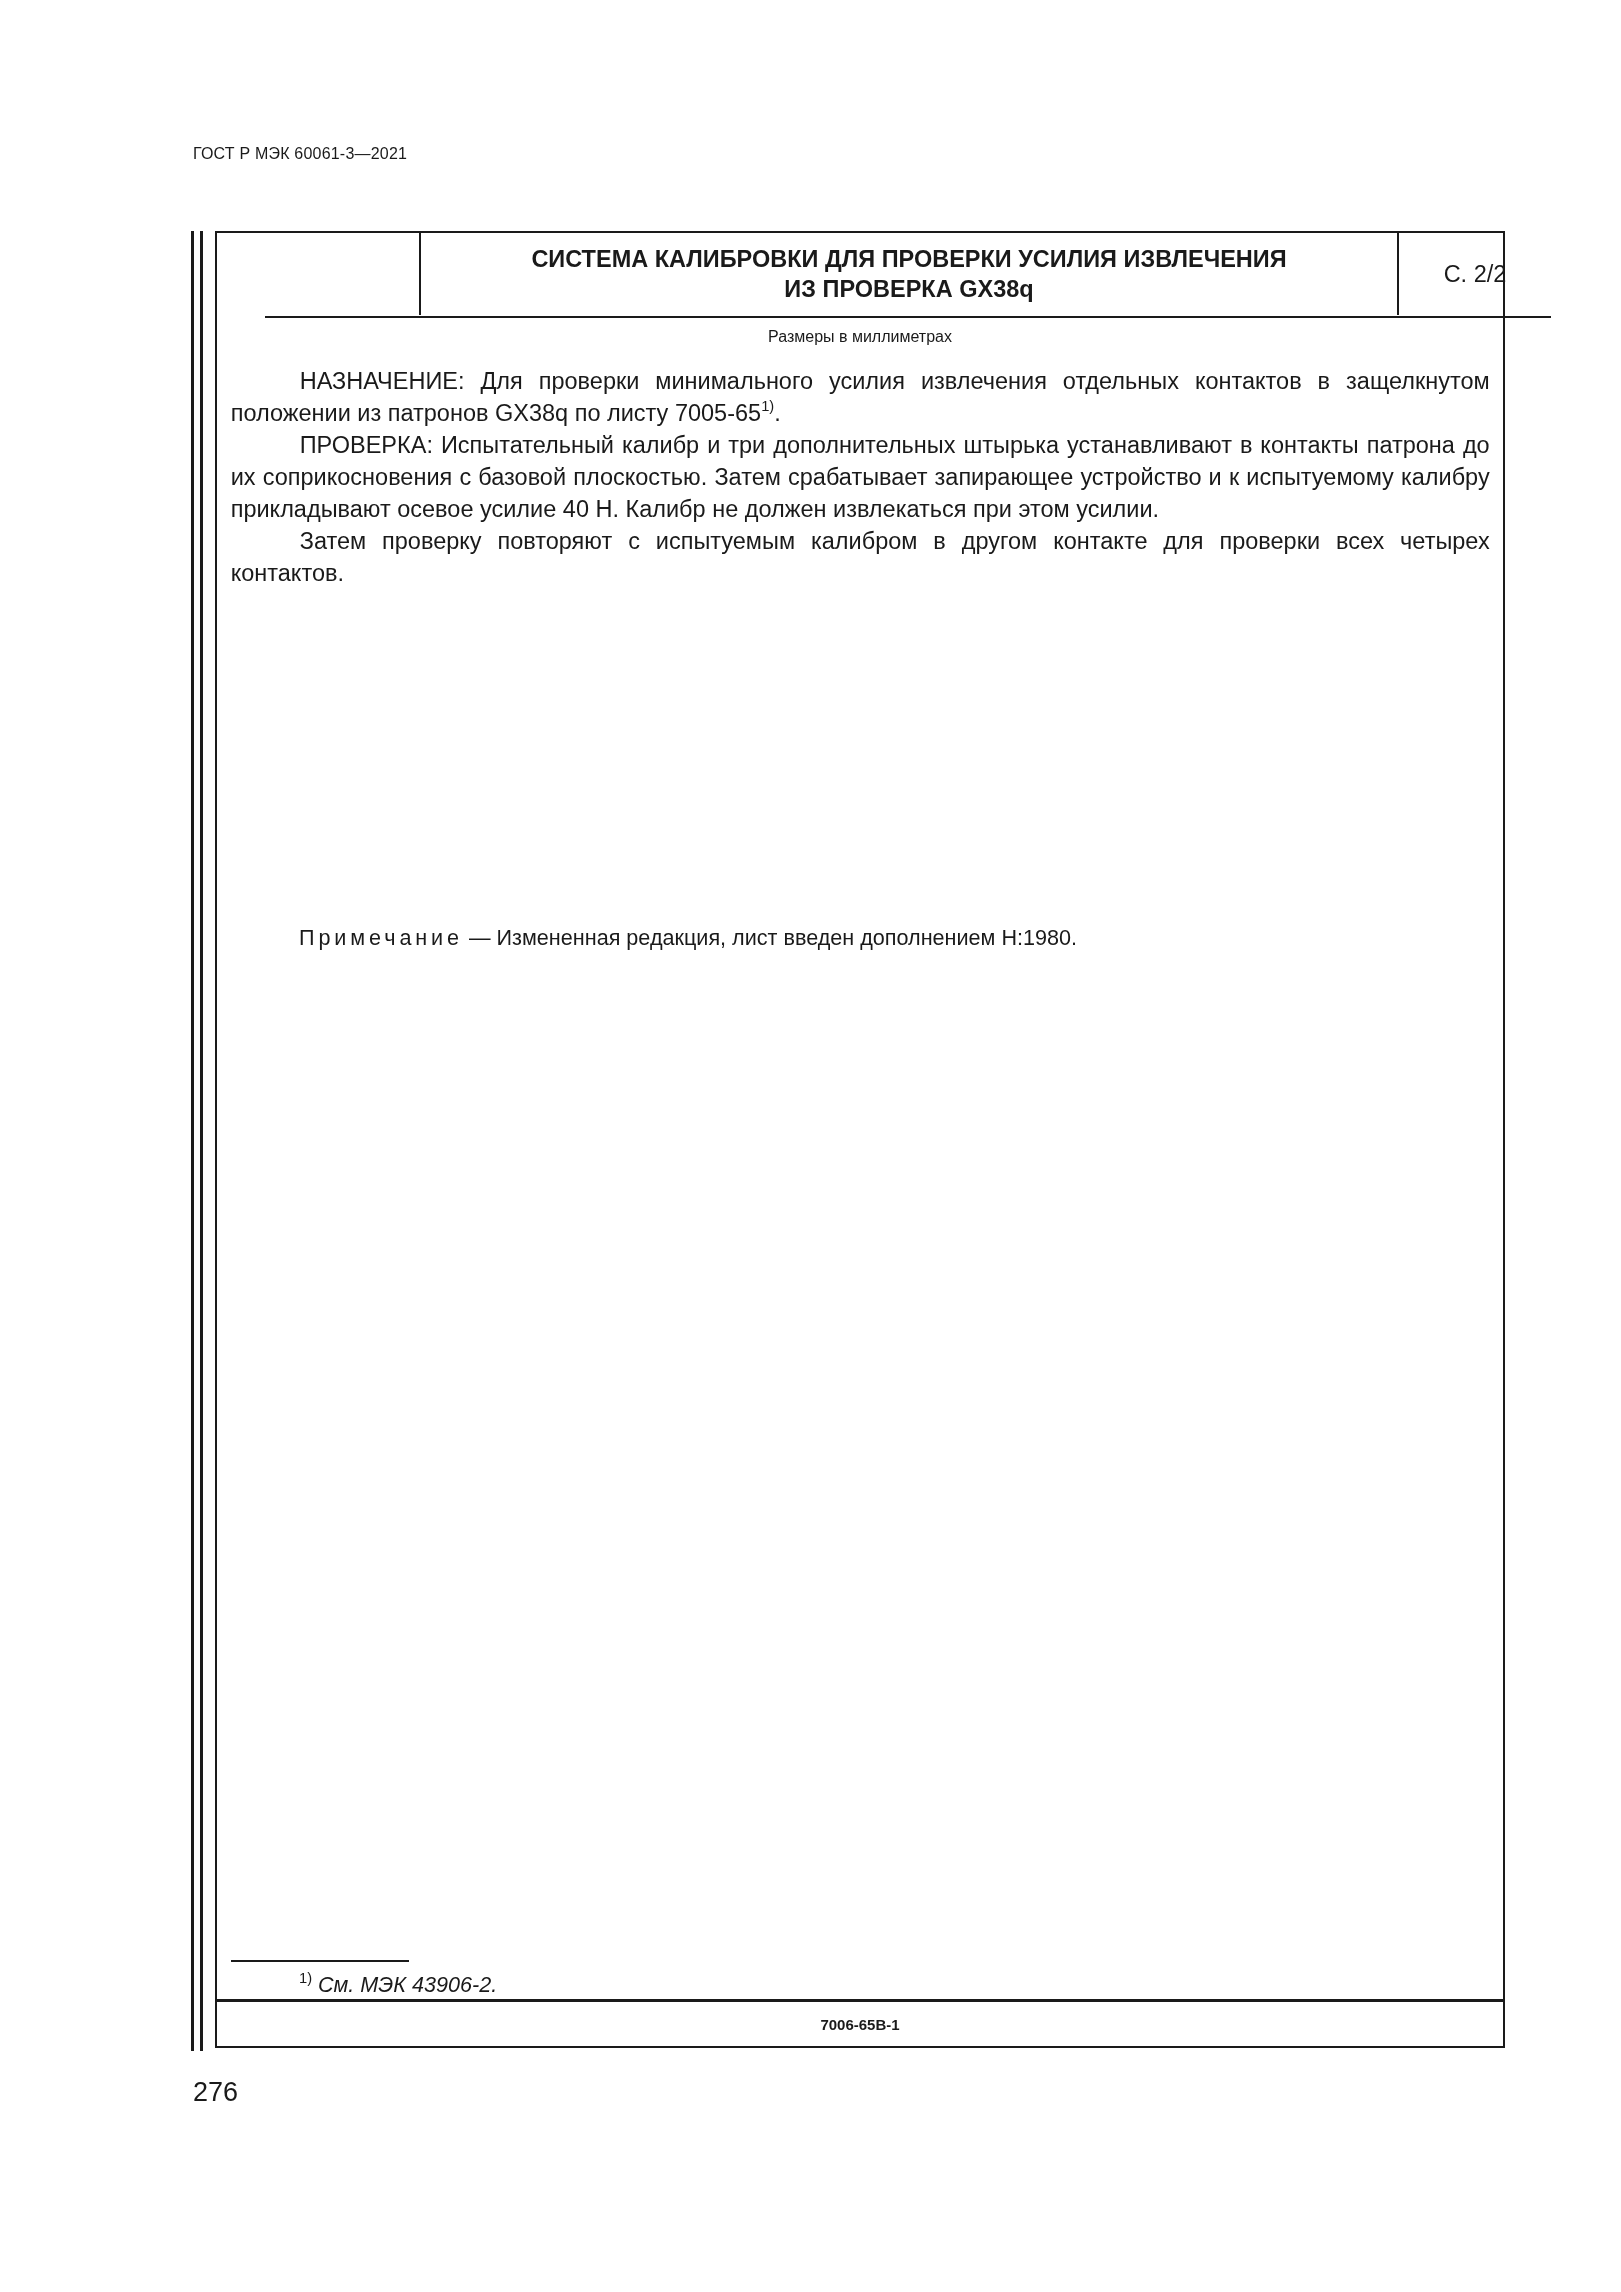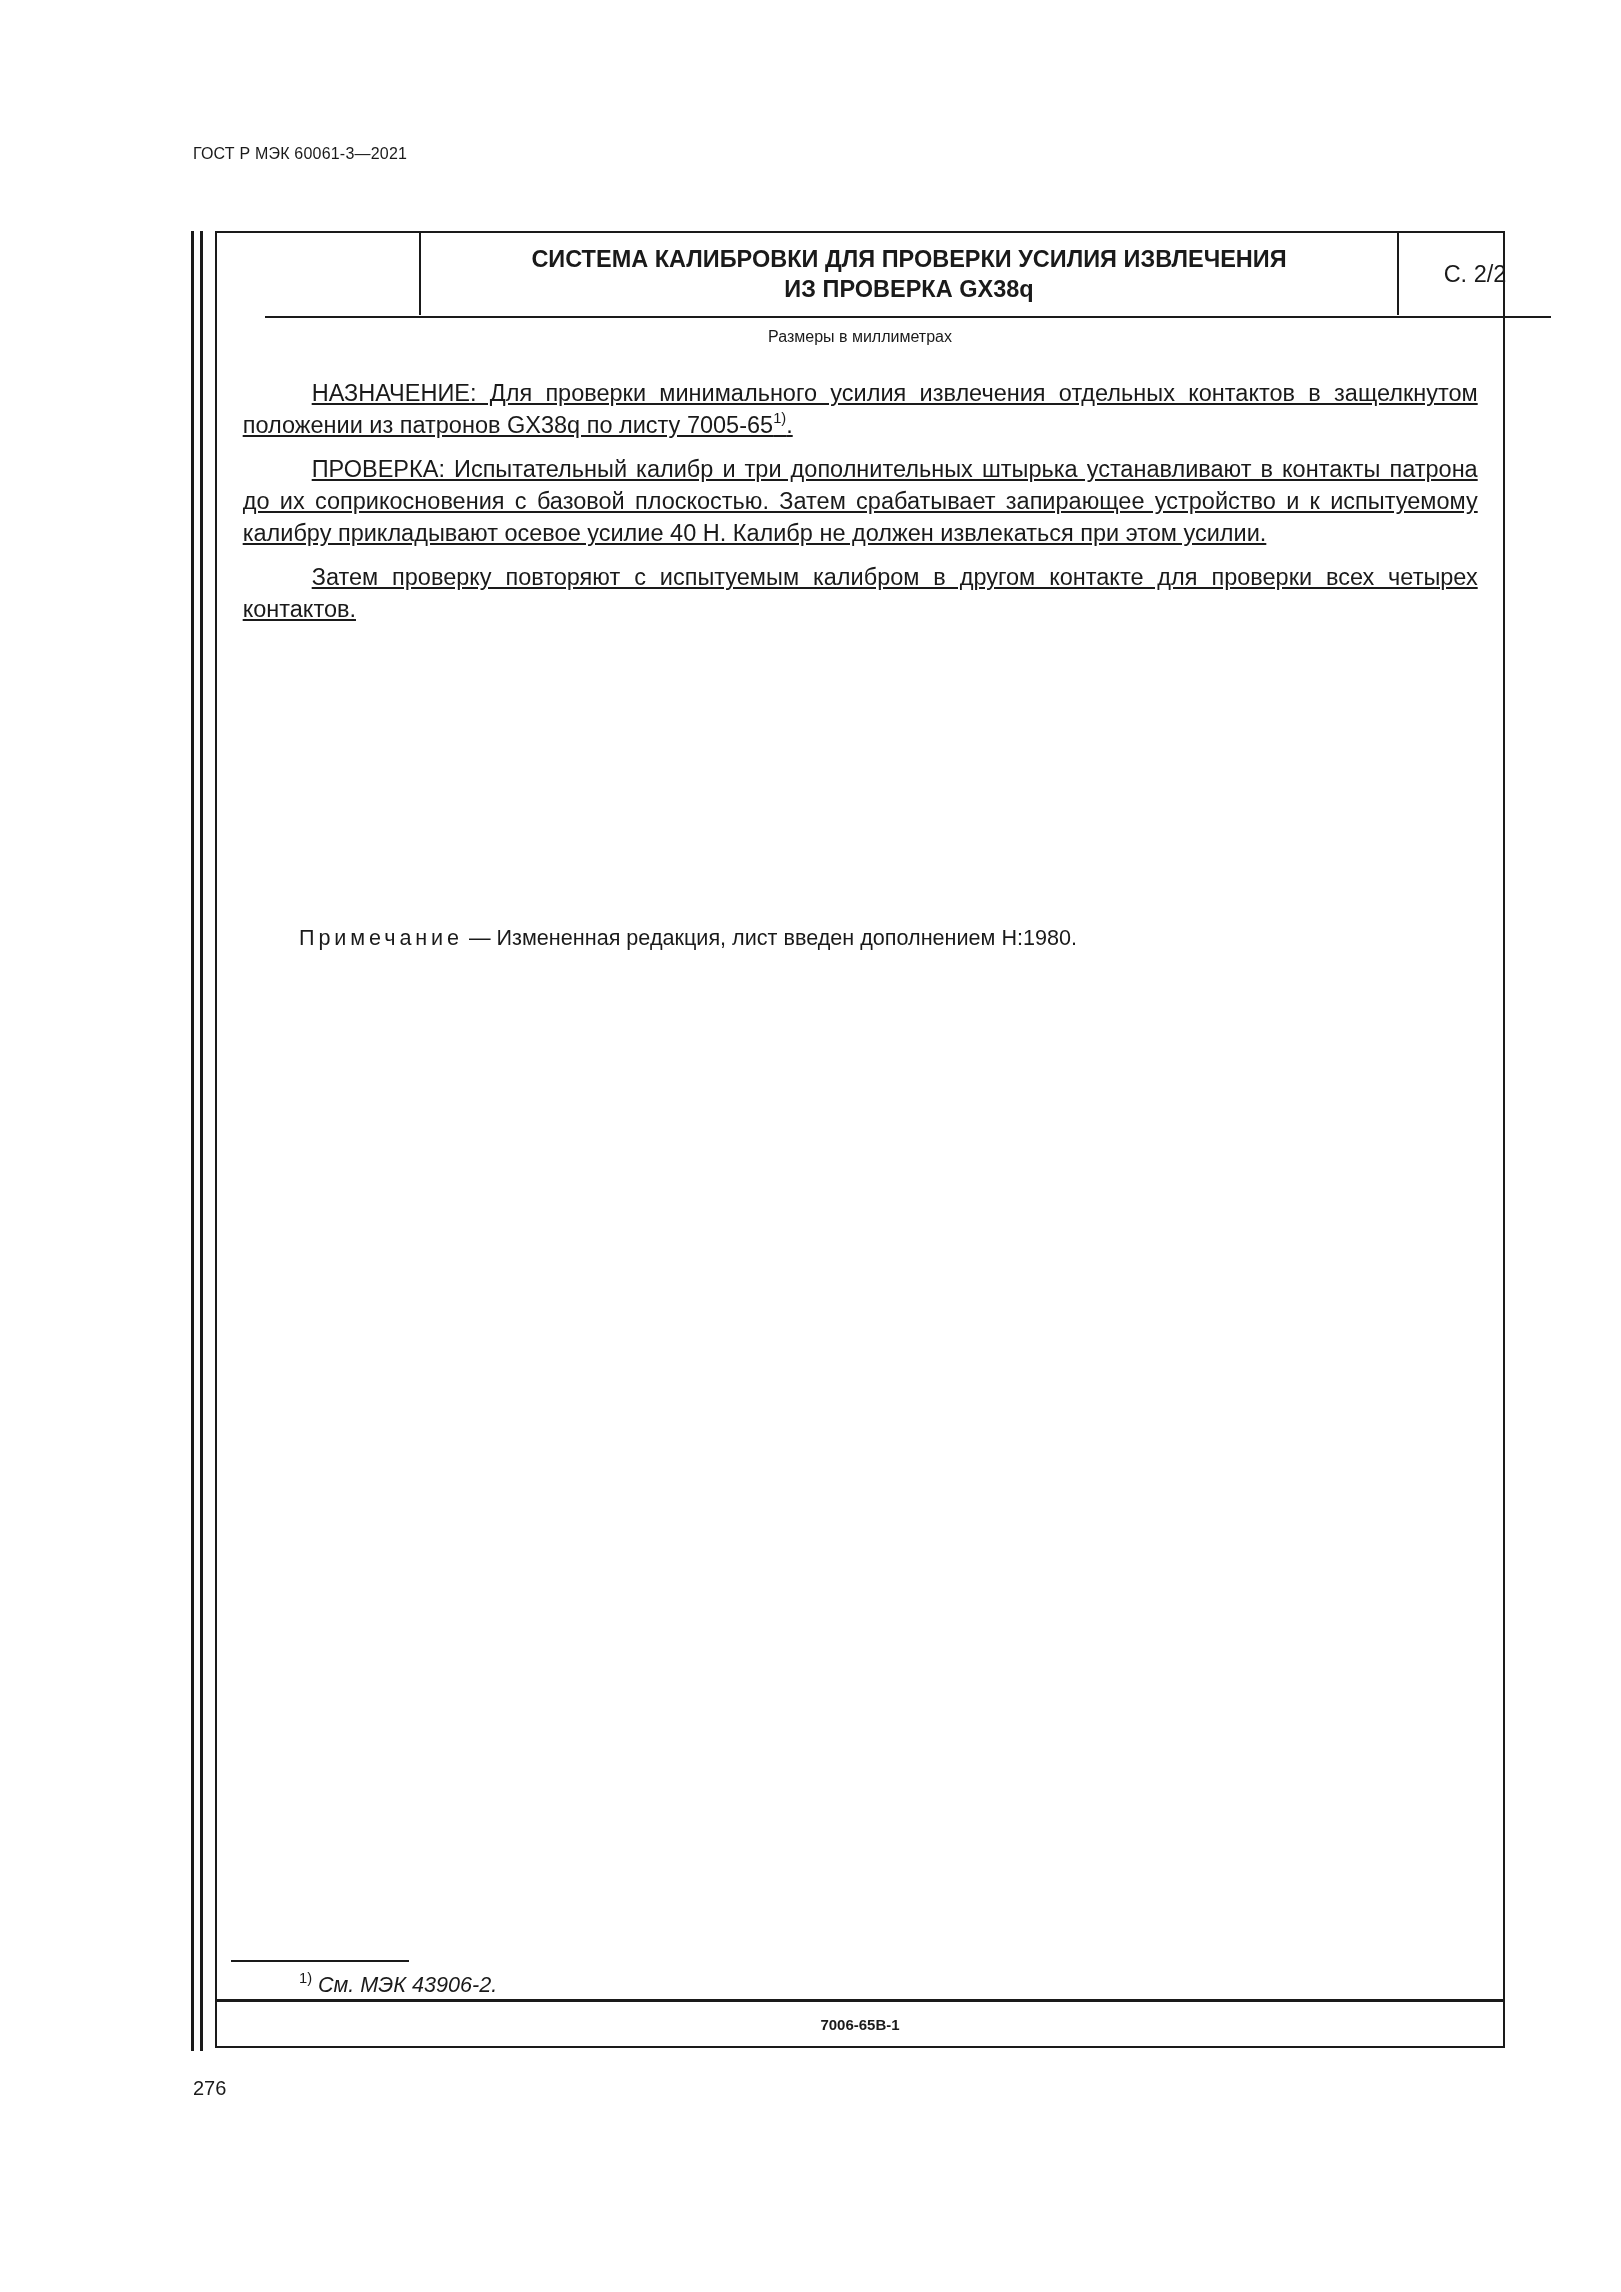--- a/index.html
+++ b/index.html
@@ -18,34 +18,34 @@
   .hdr { position: absolute; left: 0; top: 0; width: 100%; height: 85px; border-bottom: 2.9px solid #1a1a1a; box-sizing: border-box; margin-left: 48px; }
   .hdr-blank { position: absolute; left: 0; top: 0; width: 156px; height: 82px; border-right: 2.9px solid #1a1a1a; box-sizing: border-box; }
   .hdr-title { position: absolute; left: 156px; top: 0; width: 978px; height: 82px; border-right: 2.9px solid #1a1a1a; box-sizing: border-box;
                display: flex; flex-direction: column; align-items: center; justify-content: center;
                font-weight: bold; font-size: 23.5px; line-height: 30px; text-align: center; }
   .hdr-page { position: absolute; left: 1134px; top: 0; right: 0; height: 82px; display: flex; align-items: center; justify-content: center; font-size: 23.5px; }
 
   .body { position: absolute; left: 0; top: 85px; width: 100%; height: 1686px; }
   .units { position: absolute; top: 9.8px; left: 0; width: 100%; text-align: center; font-size: 16px; }
   .text { position: absolute; left: 13.7px; width: 1259px; font-size: 23.5px; line-height: 32px; text-align: justify; }
-  .text p { margin: 12px; text-indent: 69px; text-decoration: underline; }
+  .text p { margin: 0; text-indent: 69px; }
   .text sup { font-size: 14.7px; vertical-align: 9.8px; line-height: 0; }
   .p1 { top: 47px; }
   .note { position: absolute; left: 82px; top: 567px; font-size: 21.6px; margin-top: 40px; }
   .note .sp { letter-spacing: 3.9px; }
 
   .fn-rule { position: absolute; left: 13.7px; top: 1642px; width: 178px; height: 2px; background: #1a1a1a; }
   .fn { position: absolute; left: 82px; top: 1654px; font-size: 21.6px; font-style: italic; }
   .fn sup { font-style: normal; font-size: 14.7px; vertical-align: 8.8px; line-height: 0; margin-right: 5.9px; }
 
   .ftr { position: absolute; left: 0; bottom: 0; width: 100%; height: 47px; border-top: 3.9px solid #1a1a1a; box-sizing: border-box;
          display: flex; align-items: center; justify-content: center; font-weight: bold; font-size: 15px; }
 
-  .page-num { position: absolute; left: 193px; top: 2077px; font-size: 20px; }
+  .page-num { position: absolute; left: 193px; top: 2077px; font-size: 27px; }
 </style>
 </head>
 <body>
 
 <div class="doc-code">ГОСТ Р МЭК 60061-3—2021</div>
 
 <div class="vline a"></div>
 <div class="vline b"></div>
 
 <div class="frame">

